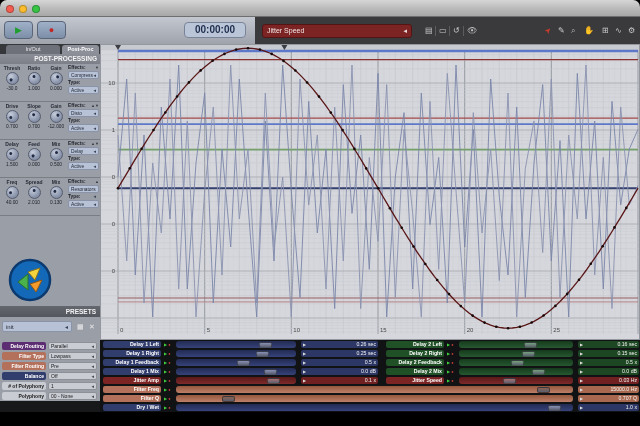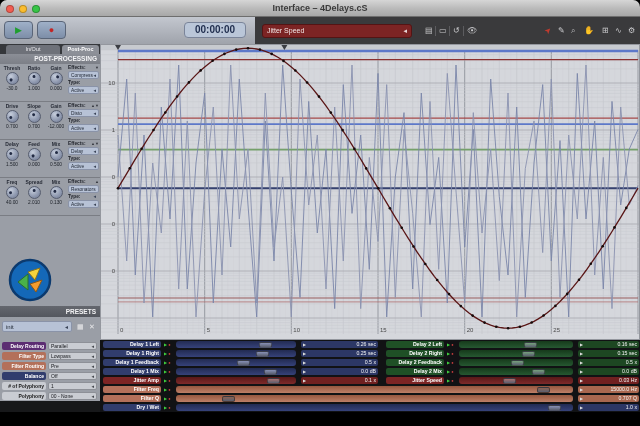--- a/index.html
+++ b/index.html
@@ -84,21 +84,20 @@
 </style>
 </head>
 <body>
 
 <div id="window">
 
   <div id="titlebar">
     <div id="tl-close" class="tl"></div>
     <div id="tl-min" class="tl"></div>
     <div id="tl-zoom" class="tl"></div>
-    <div id="title">Interface – 4Delays.cS</div>
   </div>
 
   <div id="toolbar">
     <div id="transport">
       <div id="play-btn" class="tbtn"><span>▶</span></div>
       <div id="rec-btn" class="tbtn"><span>●</span></div>
       <div id="time-display">00:00:00</div>
     </div>
     <div id="param-select">
       <span>Jitter Speed</span>

